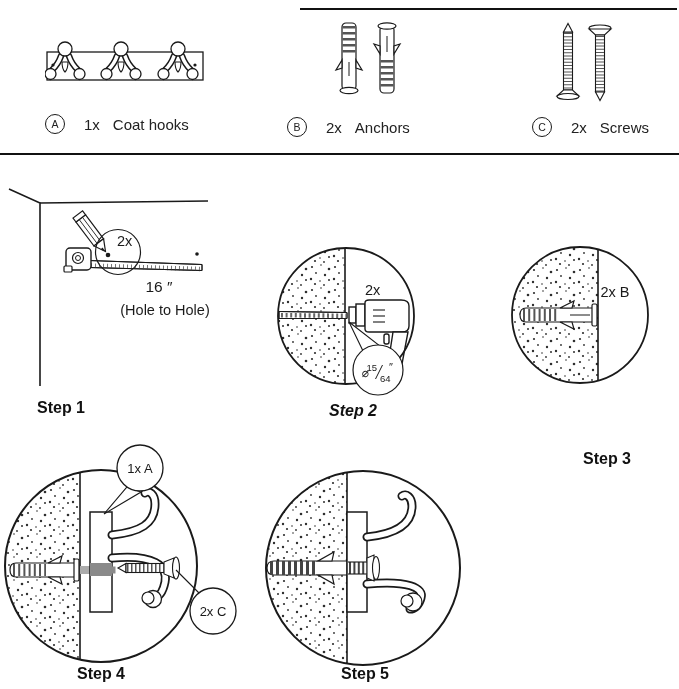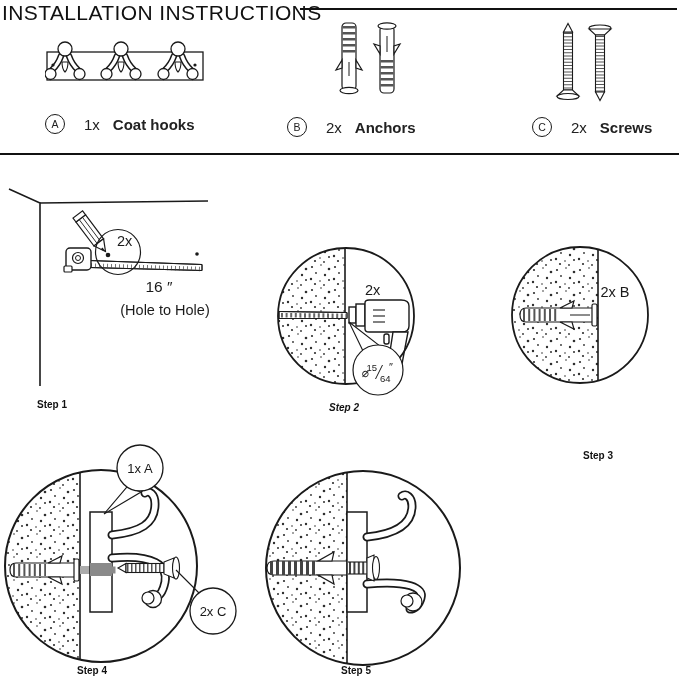--- a/index.html
+++ b/index.html
@@ -5,31 +5,30 @@
   html,body{margin:0;padding:0;background:#fff;}
   .sheet{position:relative;width:679px;height:689px;background:#ffffff;
          font-family:"Liberation Sans",sans-serif;color:#1a1a1a;overflow:hidden;}
   .abs{position:absolute;}
   .page-title{font-size:21px;font-weight:400;letter-spacing:.4px;margin:0;color:#111;}
   .rule{background:#111;height:2px;}
   .part-label{display:flex;align-items:center;font-size:15px;color:#222;white-space:nowrap;}
   .badge{width:18px;height:18px;border:1.4px solid #1a1a1a;border-radius:50%;
          display:flex;align-items:center;justify-content:center;font-size:10.5px;flex:0 0 auto;}
   .qty{margin-left:19px;}
-  .pname{margin-left:13px;font-weight:bold;}
-  .step-label{font-size:10px;font-weight:bold;color:#111;white-space:nowrap;}
+  .pname{margin-left:13px;}
+  .step-label{font-size:16px;font-weight:bold;color:#111;white-space:nowrap;}
   svg{display:block;}
   svg text{font-family:"Liberation Sans",sans-serif;fill:#1a1a1a;}
 </style>
 </head>
 <body>
 
 <div class="sheet">
 
-  <h1 class="abs page-title" style="left:2px;top:1px;">INSTALLATION INSTRUCTIONS</h1>
   <div class="abs rule" style="left:300px;top:8px;width:377px;"></div>
 
   <svg class="abs" style="left:45px;top:38px;" width="160" height="48" viewBox="0 0 160 48">
     <g stroke="#1a1a1a" fill="#ffffff" stroke-width="1.3">
       <rect x="2" y="14" width="156" height="28"></rect>
     </g>
     <g stroke="#1a1a1a" fill="none">
 
       <path d="M16,18 C13,27 8,31 6,33" stroke-width="6.5" stroke-linecap="round"></path>
       <path d="M24,18 C27,27 32,31 34,33" stroke-width="6.5" stroke-linecap="round"></path>

